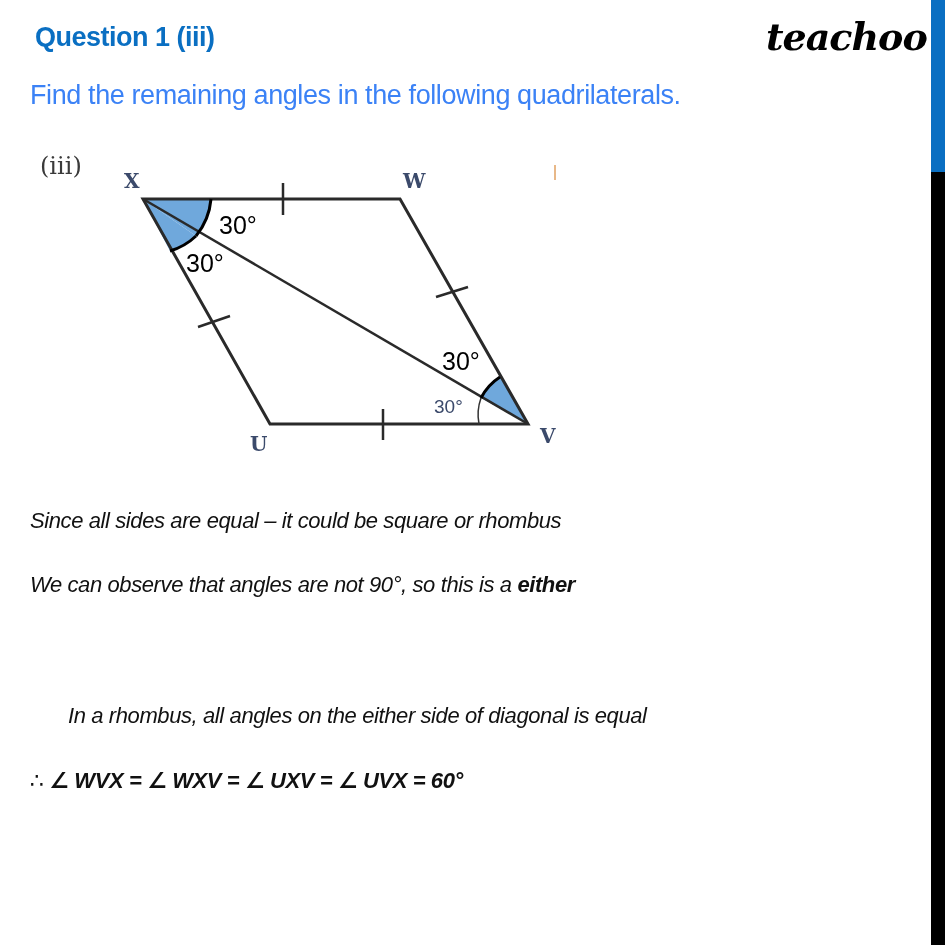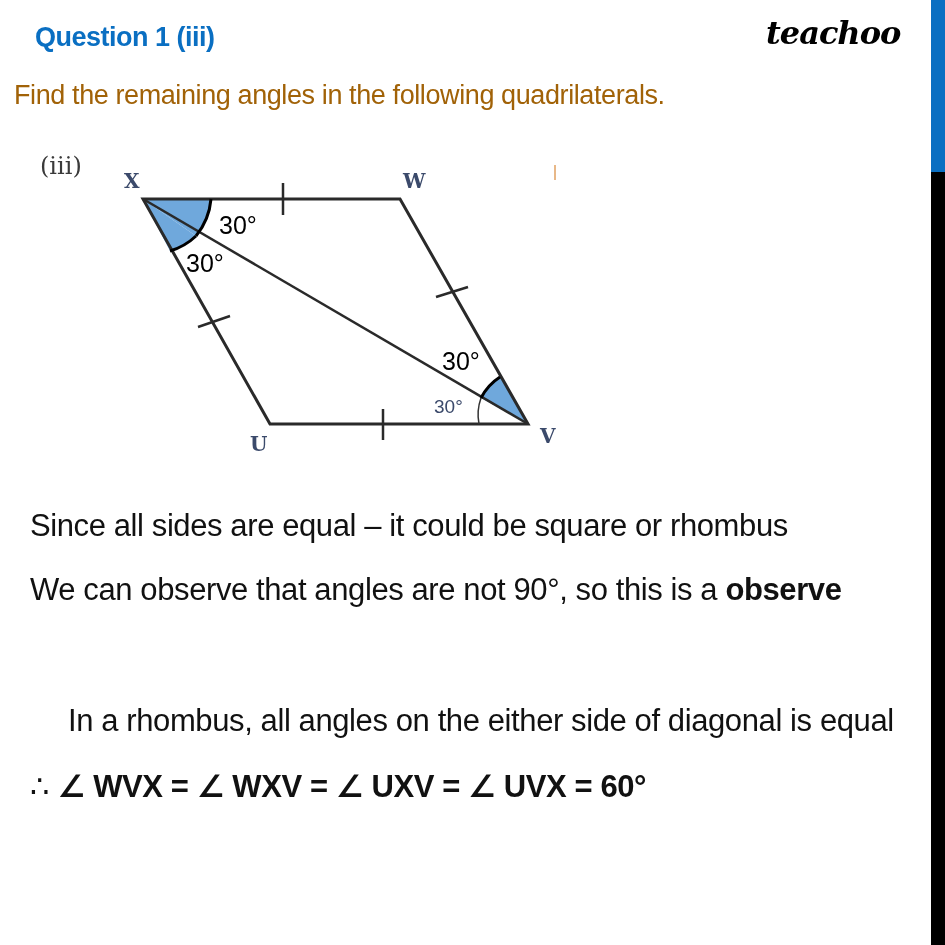--- a/index.html
+++ b/index.html
@@ -13,28 +13,28 @@
     }
     .side-bar-black {
       position: absolute; left: 931px; top: 172px; width: 14px; height: 773px; background: #000;
     }
     .q-title {
       position: absolute; left: 35px; top: 22px; font-size: 27px; color: #0a6fc2; font-weight: bold;
       letter-spacing: -0.5px; font-stretch: condensed;
     }
     .brand {
       position: absolute; left: 766px; top: 14px; font-family: "DejaVu Serif", serif; font-style: italic;
-      font-weight: bold; font-size: 32px; color: #000; letter-spacing: -1px;
+      font-weight: bold; font-size: 38px; color: #000; letter-spacing: -1px;
     }
     .q-text {
-      position: absolute; left: 14px; top: 80px; font-size: 27px; color: #a16207; letter-spacing: -0.4px;
+      position: absolute; left: 30px; top: 80px; font-size: 27px; color: #3b82f6; letter-spacing: -0.4px;
     }
     .figure { position: absolute; left: 0; top: 0; }
     .body-line {
-      position: absolute; left: 30px; font-size: 31px; color: #111; letter-spacing: -0.4px; white-space: nowrap;
+      position: absolute; left: 30px; font-size: 22px; color: #111; letter-spacing: -0.4px; white-space: nowrap; font-style: italic;
     }
     .body-line b { font-weight: bold; }
     .l1 { top: 508px; }
     .l2 { top: 572px; }
     .l3 { top: 703px; margin-left: 38px; }
     .l4 { top: 768px; font-weight: bold; }
     .l4 .therefore { font-weight: normal; }
   </style>
 </head>
 <body>
@@ -77,15 +77,15 @@
 
   <text x="219" y="234" font-family="Liberation Sans, sans-serif" font-size="25" fill="#000">30°</text>
   <text x="186" y="272" font-family="Liberation Sans, sans-serif" font-size="25" fill="#000">30°</text>
   <text x="442" y="370" font-family="Liberation Sans, sans-serif" font-size="25" fill="#000">30°</text>
   <text x="434" y="413" font-family="Liberation Sans, sans-serif" font-size="19" fill="#3b4a6b">30°</text>
 
   <line x1="555" y1="165" x2="555" y2="180" stroke="#e0a060" stroke-width="1.5"></line>
 </svg>
 
 <div class="body-line l1">Since all sides are equal – it could be square or rhombus</div>
-<div class="body-line l2"><span>We can observe that angles are not 90°, so this is a </span><b>observe</b></div>
+<div class="body-line l2"><span>We can observe that angles are not 90°, so this is a </span><b>either</b></div>
 <div class="body-line l3">In a rhombus, all angles on the either side of diagonal is equal</div>
 <div class="body-line l4"><span class="therefore">∴ </span><span>∠ WVX = ∠ WXV = ∠ UXV  = ∠ UVX = 60°</span></div>
 
 </body></html>

